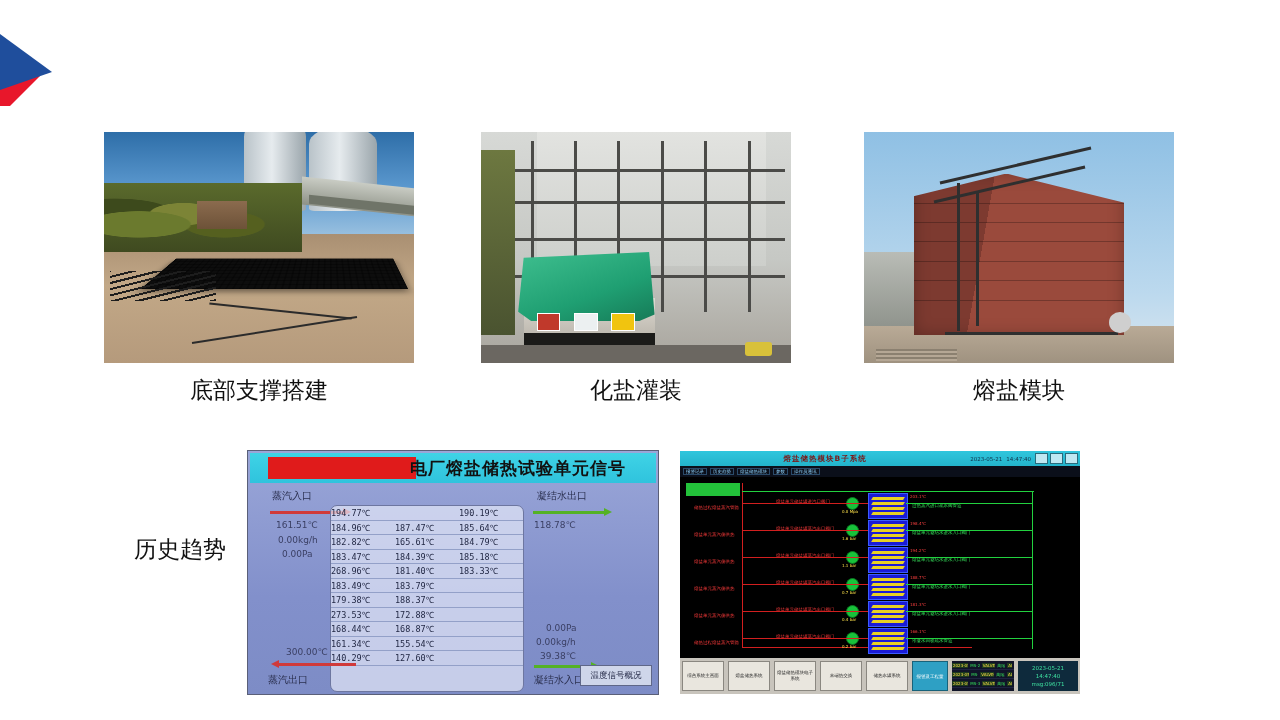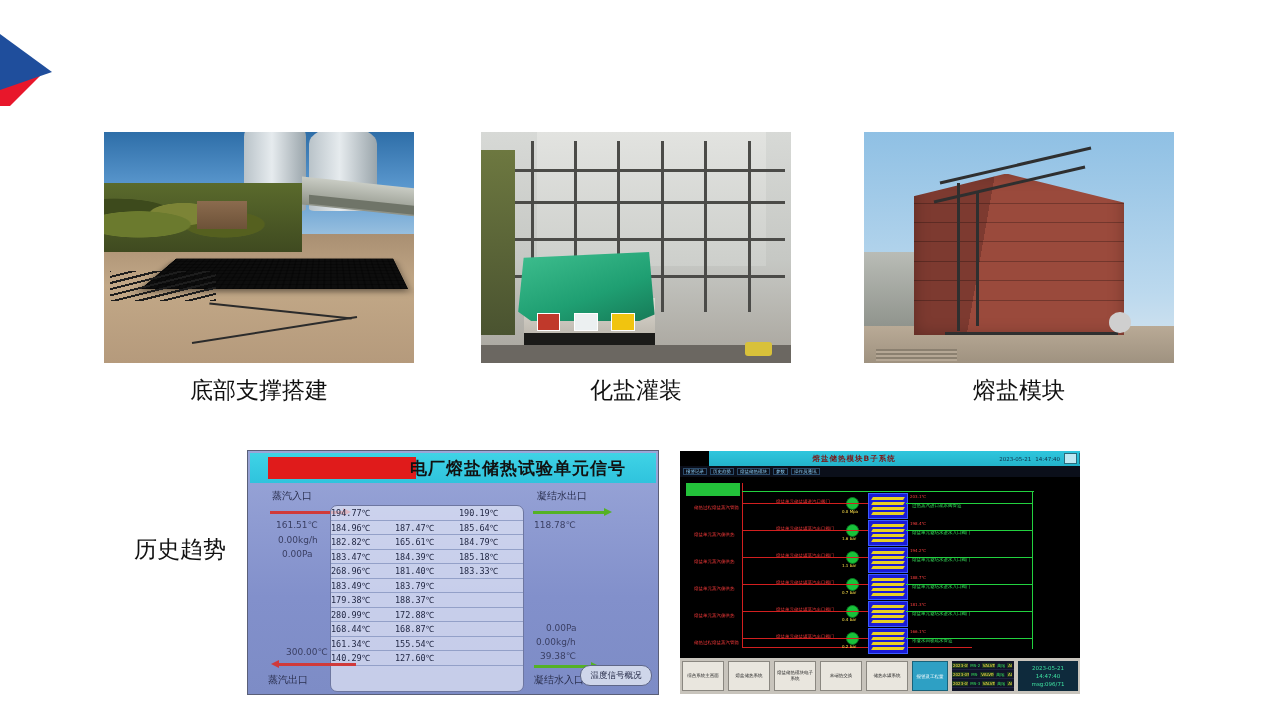--- a/index.html
+++ b/index.html
@@ -143,32 +143,32 @@
     background:rgba(226,230,246,.72);border:1px solid #6d76a0;border-radius:7px;
     overflow:hidden;
   }
   .hmi-table .trow{display:flex;height:13.5px;align-items:center;
     border-bottom:1px solid #93a0c8;}
   .hmi-table .trow.nb{border-bottom:none;}
   .hmi-table .tc{flex:1;font-size:8.5px;color:#1e2440;
     font-family:"DejaVu Sans Mono","Liberation Mono",monospace;white-space:nowrap;}
   .hmi-btn{
     position:absolute;right:6px;bottom:8px;width:70px;height:19px;
-    background:#cfd6ea;border:1px solid #5f6788;border-radius:10px;
+    background:#cfd6ea;border:1px solid #5f6788;border-radius:0;
     font-size:8.5px;color:#1d2240;display:flex;align-items:center;justify-content:center;
   }
 
   
   #scada{
     position:absolute;left:680px;top:451px;width:400px;height:243px;
     background:#000;overflow:hidden;
     font-family:"DejaVu Sans","Liberation Sans",sans-serif;
   }
   .sc-top{position:absolute;left:0;top:0;width:100%;height:15px;
-    background:linear-gradient(#2fc6dd,#23b3cb);display:flex;align-items:center;margin-left:29px;}
+    background:linear-gradient(#2fc6dd,#23b3cb);display:flex;align-items:center;}
   .sc-title{flex:1;text-align:center;font-size:7.5px;font-weight:bold;color:#7a1a1a;letter-spacing:1px;}
   .sc-dt{font-size:5.5px;color:#103048;padding-right:4px;white-space:nowrap;}
   .sc-winbtn{width:11px;height:9px;margin-right:2px;background:#bfe8f2;border:1px solid #2a6b7c;}
   .sc-menu{position:absolute;left:0;top:15px;width:100%;height:11px;background:#0b0f1a;
     display:flex;align-items:center;gap:3px;padding-left:3px;}
   .sc-menu span{font-size:4.5px;color:#8fd4ff;border:1px solid #2a4a6a;padding:0 2px;white-space:nowrap;}
   .sc-canvas{position:absolute;left:0;top:26px;width:100%;bottom:36px;background:#000;}
 
   .sc-green-box{position:absolute;left:6px;top:6px;width:54px;height:13px;background:#23c23a;}
   .sc-red-lbl{position:absolute;font-size:4.5px;color:#ff3b3b;white-space:nowrap;}
@@ -334,21 +334,21 @@
             <div class="tc">183.49℃</div>
             <div class="tc">183.79℃</div>
             <div class="tc"></div>
           </div>
           <div class="trow">
             <div class="tc">179.38℃</div>
             <div class="tc">188.37℃</div>
             <div class="tc"></div>
           </div>
           <div class="trow">
-            <div class="tc">280.99℃</div>
+            <div class="tc">273.53℃</div>
             <div class="tc">172.88℃</div>
             <div class="tc"></div>
           </div>
           <div class="trow">
             <div class="tc">168.44℃</div>
             <div class="tc">168.87℃</div>
             <div class="tc"></div>
           </div>
           <div class="trow">
             <div class="tc">161.34℃</div>

